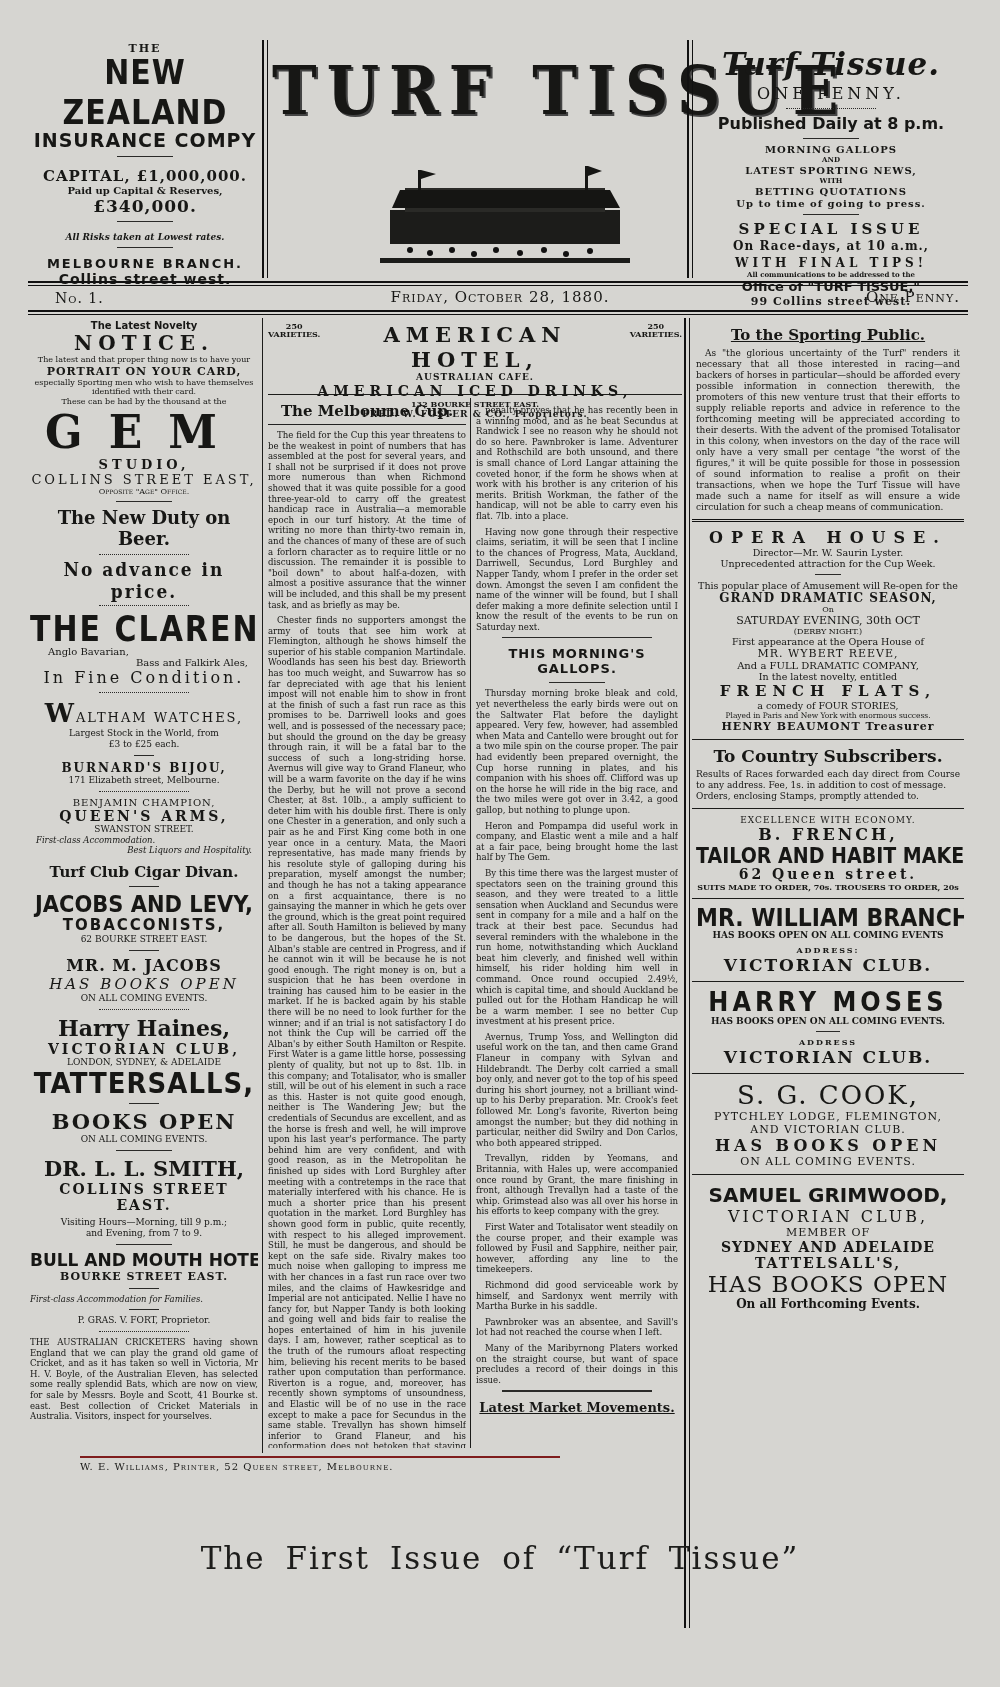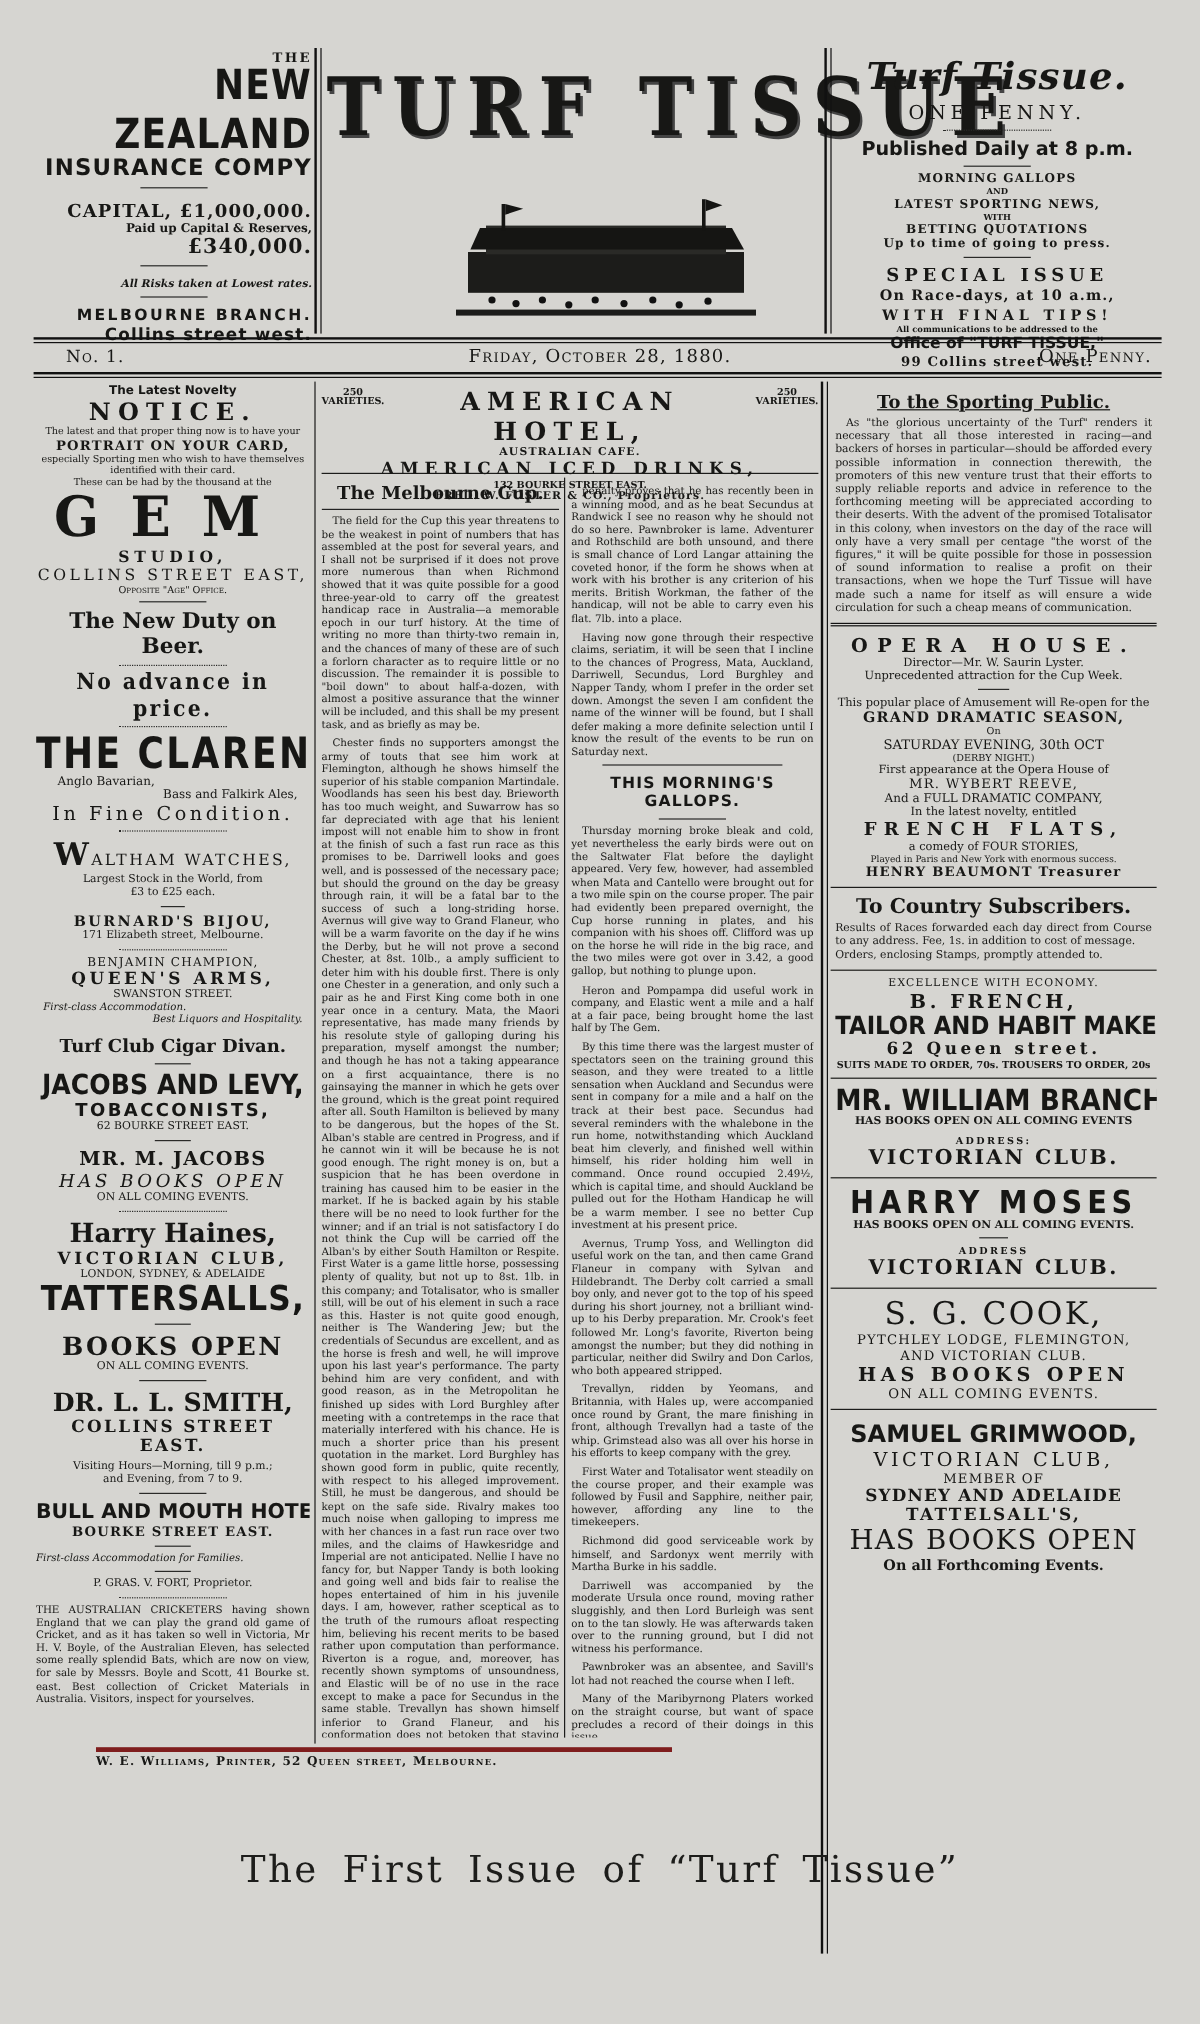--- a/index.html
+++ b/index.html
@@ -8,21 +8,21 @@
   .abs{position:absolute;}
   .ctr{text-align:center;}
   .rule-h{position:absolute;border-top:2px solid #111;}
   .rule-h:after{content:"";display:block;border-top:1px solid #111;margin-top:2px;}
   .vline{position:absolute;width:0;border-left:1px solid #1c1c1a;}
   .vdbl{position:absolute;width:3px;border-left:2px solid #111;border-right:1px solid #111;}
   .sep{width:56px;margin:5px auto;border-top:1px solid #2a2a28;}
   .sep.dot{border-top:1px dotted #2a2a28;width:90px;}
   .sep.wide{width:150px;}
   
-  .nz{width:230px;text-align:right;}
+  .nz{width:230px;text-align:center;}
   .nz .k{font-size:11px;font-weight:bold;letter-spacing:2px;}
   .nz .t{font-family:"DejaVu Sans",sans-serif;font-size:30px;font-weight:bold;letter-spacing:1px;transform:scaleY(1.15);margin:2px 0;}
   .nz .s{font-family:"DejaVu Sans",sans-serif;font-size:19px;font-weight:bold;letter-spacing:1px;}
   .nz .cap{font-size:15px;font-weight:bold;margin-top:10px;letter-spacing:1px;}
   .nz .paid{font-size:10px;font-weight:bold;}
   .nz .amt{font-size:17px;font-weight:bold;letter-spacing:1px;}
   .nz .risks{font-size:9px;font-style:italic;font-weight:bold;margin-top:10px;}
   .nz .br{font-family:"DejaVu Sans",sans-serif;font-size:13px;font-weight:bold;letter-spacing:2px;margin-top:8px;}
   .nz .st{font-family:"DejaVu Sans",sans-serif;font-size:14px;font-weight:bold;letter-spacing:1px;}
   .bigtitle{font-family:"DejaVu Serif",serif;font-weight:bold;font-size:60px;letter-spacing:10px;white-space:nowrap;transform:scaleY(1.12);text-shadow:2px 2px 0 #444;}
@@ -113,21 +113,21 @@
   .cook-l{font-size:11px;letter-spacing:1px;}
   .cook-b{font-size:16px;font-weight:bold;letter-spacing:4px;}
   .grim-t{font-family:"DejaVu Sans",sans-serif;font-size:20px;font-weight:bold;white-space:nowrap;}
   .grim-l1{font-size:16px;letter-spacing:3px;}
   .grim-l2{font-size:11px;letter-spacing:1px;}
   .grim-l3{font-size:14px;font-weight:bold;letter-spacing:1px;}
   .grim-l4{font-size:14px;font-weight:bold;letter-spacing:2px;}
   .grim-b{font-size:23px;letter-spacing:1px;}
   .grim-e{font-size:12px;font-weight:bold;}
   .mid9{font-size:9px;font-weight:bold;}
-  .imprint{font-size:10px;font-weight:bold;font-variant:small-caps;letter-spacing:1px;border-top:4px solid #7f1d1d;padding-top:3px;}
+  .imprint{font-size:10px;font-weight:normal;font-variant:small-caps;letter-spacing:1px;border-top:2px solid #7f1d1d;padding-top:3px;}
   .caption{font-size:31px;letter-spacing:2px;word-spacing:8px;text-align:center;color:#1d1d1b;}
 </style>
 </head>
 <body>
 
 <div id="page">
 
   <div class="abs nz" style="left:30px;top:42px;">
     <div class="k">THE</div>
     <div class="t">NEW ZEALAND</div>
@@ -312,21 +312,20 @@
     <div class="sep wide"></div>
     <div class="hd2">THIS MORNING'S GALLOPS.</div>
     <div class="sep"></div>
     <p>Thursday morning broke bleak and cold, yet nevertheless the early birds were out on the Saltwater Flat before the daylight appeared. Very few, however, had assembled when Mata and Cantello were brought out for a two mile spin on the course proper. The pair had evidently been prepared overnight, the Cup horse running in plates, and his companion with his shoes off. Clifford was up on the horse he will ride in the big race, and the two miles were got over in 3.42, a good gallop, but nothing to plunge upon.</p>
     <p>Heron and Pompampa did useful work in company, and Elastic went a mile and a half at a fair pace, being brought home the last half by The Gem.</p>
     <p>By this time there was the largest muster of spectators seen on the training ground this season, and they were treated to a little sensation when Auckland and Secundus were sent in company for a mile and a half on the track at their best pace. Secundus had several reminders with the whalebone in the run home, notwithstanding which Auckland beat him cleverly, and finished well within himself, his rider holding him well in command. Once round occupied 2.49½, which is capital time, and should Auckland be pulled out for the Hotham Handicap he will be a warm member. I see no better Cup investment at his present price.</p>
     <p>Avernus, Trump Yoss, and Wellington did useful work on the tan, and then came Grand Flaneur in company with Sylvan and Hildebrandt. The Derby colt carried a small boy only, and never got to the top of his speed during his short journey, not a brilliant wind-up to his Derby preparation. Mr. Crook's feet followed Mr. Long's favorite, Riverton being amongst the number; but they did nothing in particular, neither did Swilry and Don Carlos, who both appeared stripped.</p>
     <p>Trevallyn, ridden by Yeomans, and Britannia, with Hales up, were accompanied once round by Grant, the mare finishing in front, although Trevallyn had a taste of the whip. Grimstead also was all over his horse in his efforts to keep company with the grey.</p>
     <p>First Water and Totalisator went steadily on the course proper, and their example was followed by Fusil and Sapphire, neither pair, however, affording any line to the timekeepers.</p>
     <p>Richmond did good serviceable work by himself, and Sardonyx went merrily with Martha Burke in his saddle.</p>
-    <p>Darriwell was accompanied by the moderate Ursula once round, moving rather sluggishly, and then Lord Burleigh was sent on to the tan slowly. He was afterwards taken over to the running ground, but I did not witness his performance.</p>
     <p>Pawnbroker was an absentee, and Savill's lot had not reached the course when I left.</p>
     <p>Many of the Maribyrnong Platers worked on the straight course, but want of space precludes a record of their doings in this issue.</p>
     <div class="sep wide" style="border-top-width:2px;"></div>
     <div class="hd3">Latest Market Movements.</div>
 
   </div>
 
   <div class="abs col" style="left:692px;top:320px;width:272px;height:1310px;">
 
     <div class="rblk dbl">

